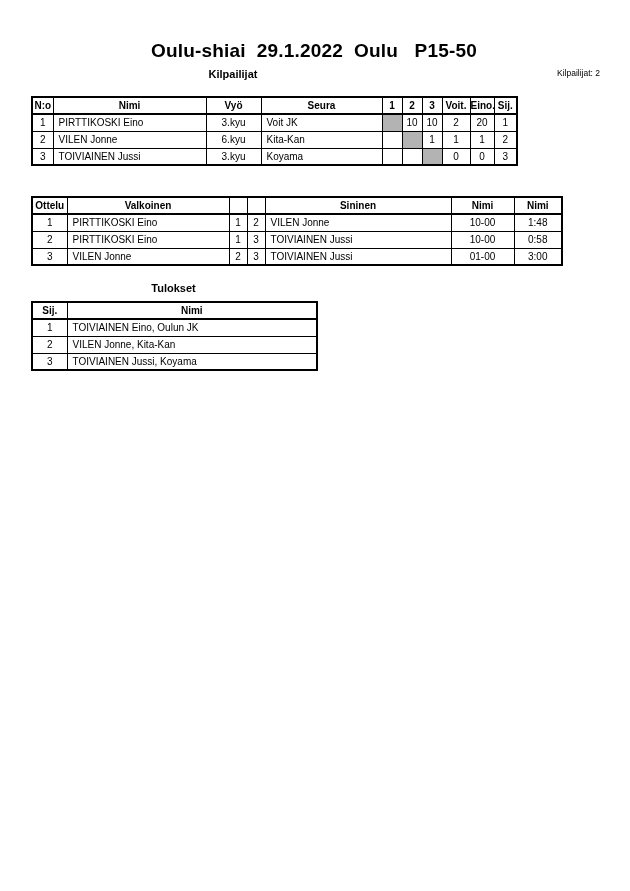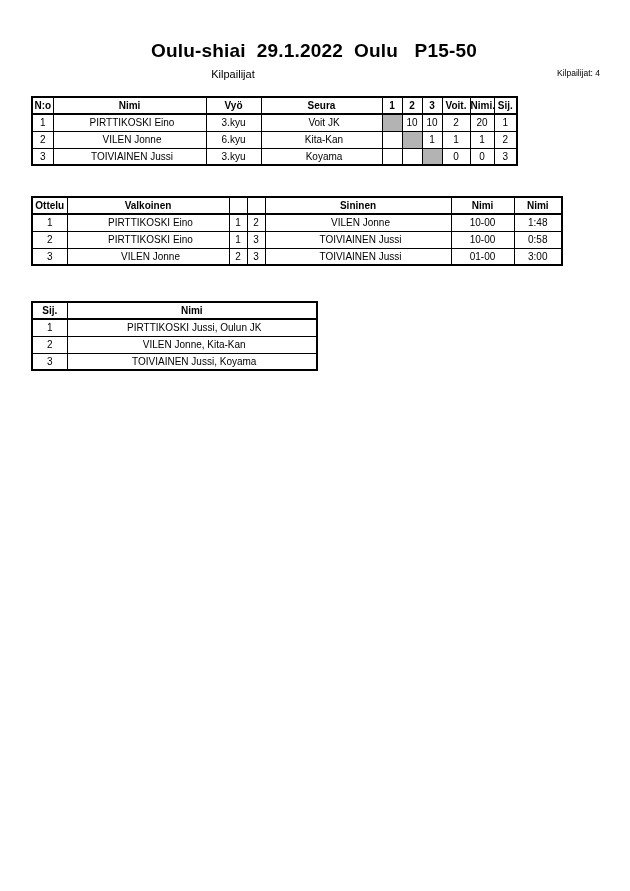--- a/index.html
+++ b/index.html
@@ -25,21 +25,21 @@
     letter-spacing: 0.2px;
   }
   .competitors-count {
     position: absolute;
     top: 68px;
     right: 30px;
     font-size: 8.5px;
   }
   .sec-title {
     position: absolute;
-    font-weight: normal;
+    font-weight: bold;
     font-size: 11px;
     text-align: center;
   }
   #sec1-title { top: 68px;  left: 31px; width: 404px; }
   #sec2-title { top: 176px; left: 31px; width: 530px; }
   #sec3-title { top: 282px; left: 31px; width: 285px; }
 
   table {
     position: absolute;
     border-collapse: collapse;
@@ -56,30 +56,30 @@
     height: 17px;
     font-size: 10px;
     line-height: 15px;
     padding: 0;
     text-align: center;
     white-space: nowrap;
     overflow: hidden;
   }
   th { font-weight: bold; }
   thead th { border-bottom: 2px solid #000; }
-  .left { text-align: center; padding-left: 5px; }
+  .left { text-align: left; padding-left: 5px; }
   .diag { background: var(--diag-color, #b3b3b3); }
 </style>
 </head>
 <body>
 
 <div class="page">
 
   <div class="page-title">Oulu-shiai  29.1.2022  Oulu   P15-50</div>
-  <div class="competitors-count">Kilpailijat: 4</div>
+  <div class="competitors-count">Kilpailijat: 2</div>
 
   <div class="sec-title" id="sec1-title">Kilpailijat</div>
 
   <table id="table-kilpailijat">
     <colgroup>
       <col style="width:21px">
         <col style="width:153px">
         <col style="width:55px">
         <col style="width:121px">
       <col style="width:20px">
@@ -92,21 +92,21 @@
     <thead>
       <tr>
         <th>N:o</th>
         <th>Nimi</th>
         <th>Vyö</th>
         <th>Seura</th>
         <th>1</th>
         <th>2</th>
         <th>3</th>
         <th>Voit.</th>
-        <th>Nimi.</th>
+        <th>Eino.</th>
         <th>Sij.</th>
       </tr>
     </thead>
     <tbody>
       <tr>
         <td>1</td>
         <td class="left">PIRTTIKOSKI Eino</td>
         <td>3.kyu</td>
         <td class="left">Voit JK</td>
         <td class="diag"></td>
@@ -189,36 +189,37 @@
         <td class="left">VILEN Jonne</td>
         <td>2</td>
         <td>3</td>
         <td class="left">TOIVIAINEN Jussi</td>
         <td>01-00</td>
         <td>3:00</td>
       </tr>
     </tbody>
   </table>
 
+  <div class="sec-title" id="sec3-title">Tulokset</div>
 
   <table id="table-tulokset">
     <colgroup>
       <col style="width:35px">
         <col style="width:250px">
     </colgroup>
     <thead>
       <tr>
         <th>Sij.</th>
         <th>Nimi</th>
       </tr>
     </thead>
     <tbody>
       <tr>
         <td>1</td>
-        <td class="left">PIRTTIKOSKI Jussi, Oulun JK</td>
+        <td class="left">TOIVIAINEN Eino, Oulun JK</td>
       </tr>
       <tr>
         <td>2</td>
         <td class="left">VILEN Jonne, Kita-Kan</td>
       </tr>
       <tr>
         <td>3</td>
         <td class="left">TOIVIAINEN Jussi, Koyama</td>
       </tr>
     </tbody>

